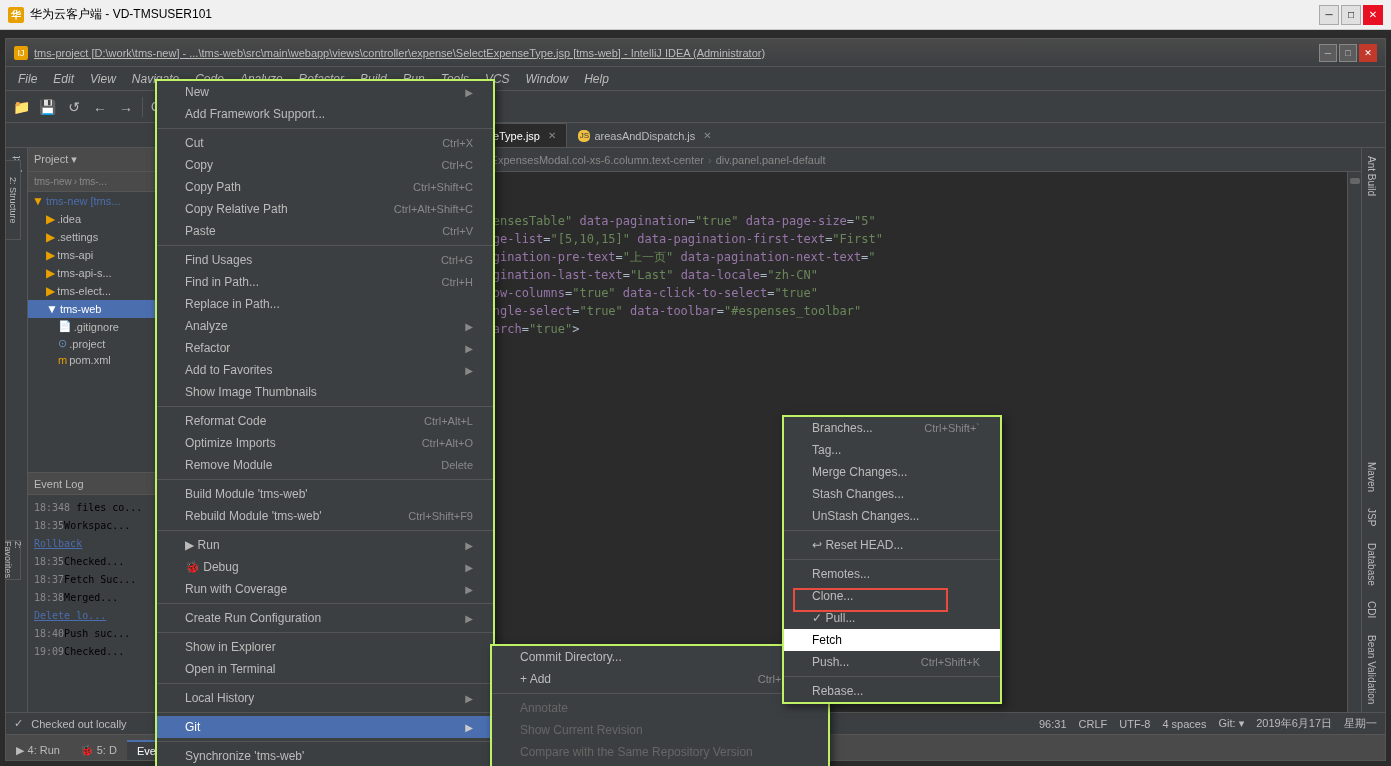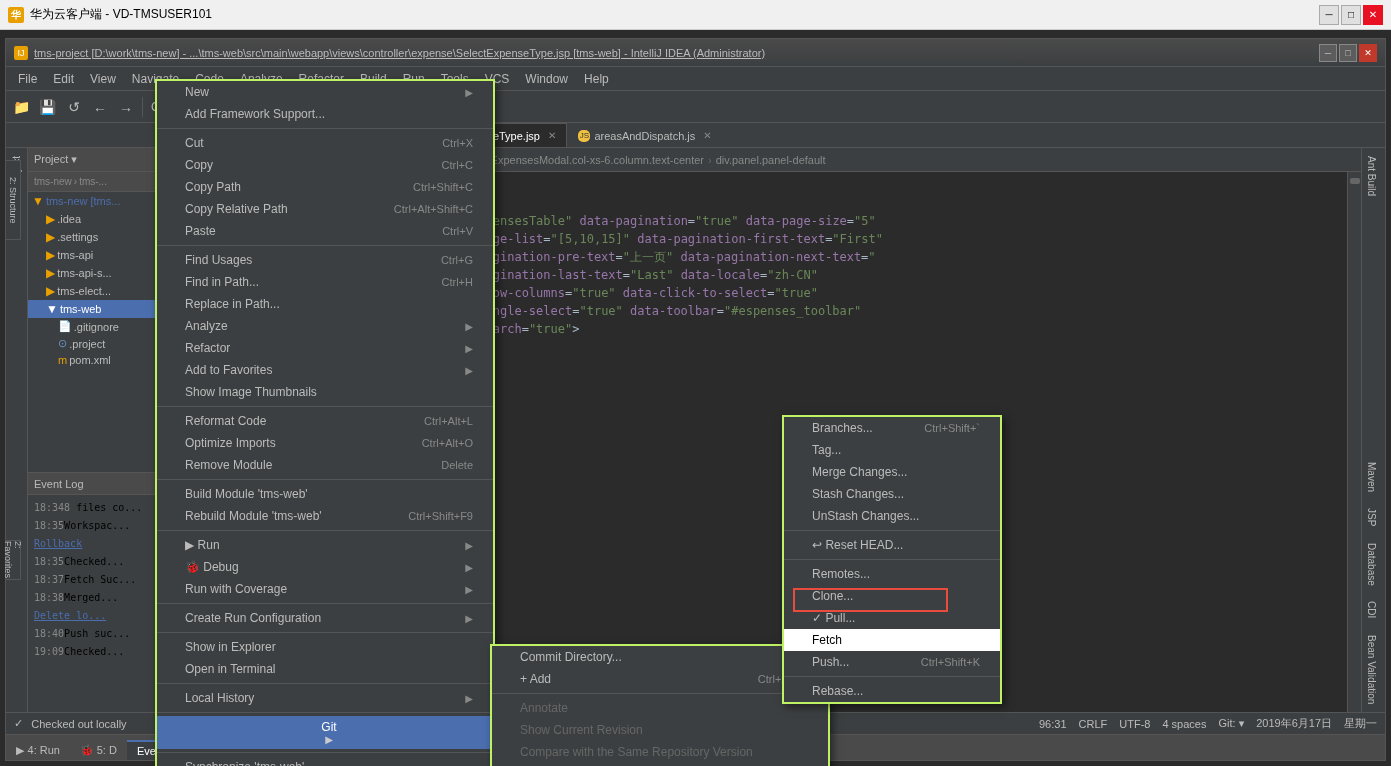--- a/index.html
+++ b/index.html
@@ -16,21 +16,21 @@
     
     .ij-window { position: absolute; top: 38px; left: 5px; right: 5px; bottom: 5px; background: #701a75; display: flex; flex-direction: column; border: 1px solid #555; }
     .ij-title-bar { background: linear-gradient(180deg, #4a4a4a 0%, #3c3f41 100%); height: 28px; display: flex; align-items: center; padding: 0 8px; justify-content: space-between; border-bottom: 1px solid #555; }
     .ij-title-text { color: #bbbbbb; font-size: 11px; text-decoration: underline; }
     .ij-title-controls { display: flex; gap: 2px; }
     .ij-btn { width: 18px; height: 18px; border: 1px solid #888; background: #5c5c5c; display: flex; align-items: center; justify-content: center; font-size: 9px; color: #ccc; cursor: pointer; }
     .ij-btn.close { background: #c0392b; border-color: #c0392b; color: white; }
 
     
     .menu-bar { background: #3c3f41; height: 24px; display: flex; align-items: center; padding: 0 4px; border-bottom: 1px solid #555; }
-    .menu-item { padding: 14px 8px; color: #bbbbbb; font-size: 12px; cursor: pointer; height: 22px; display: flex; align-items: center; }
+    .menu-item { padding: 14px 8px; color: #bbbbbb; font-size: 12px; cursor: pointer; height: 22px; display: flex; align-items: center; font-style: italic; }
 
     
     .toolbar { background: #3c3f41; height: 32px; display: flex; align-items: center; padding: 0 4px; border-bottom: 1px solid #555; gap: 2px; }
     .tb-btn { width: 24px; height: 24px; display: flex; align-items: center; justify-content: center; cursor: pointer; border-radius: 2px; color: #bbbbbb; font-size: 14px; }
     .tb-sep { width: 1px; height: 20px; background: #555; margin: 0 2px; }
     .git-label { color: #bbbbbb; font-size: 12px; margin-left: 4px; }
     .tab { padding: 4px 10px; font-size: 11px; color: #bbbbbb; cursor: pointer; border: 1px solid transparent; border-bottom: none; display: flex; align-items: center; gap: 4px; height: 24px; }
     .tab.active { background: #2b2b2b; border-color: #555; color: #ffffff; }
     .tab-icon { width: 12px; height: 12px; background: #e8a000; border-radius: 5px; font-size: 8px; display: flex; align-items: center; justify-content: center; color: white; }
     .tab-close { margin-left: 4px; color: #888; font-size: 10px; }
@@ -68,21 +68,21 @@
     .status-left { display: flex; align-items: center; gap: 8px; font-size: 11px; color: #bbbbbb; }
     .status-right { display: flex; align-items: center; gap: 12px; font-size: 11px; color: #bbbbbb; }
 
     
     .right-panels { width: 24px; background: #3c3f41; border-left: 1px solid #555; display: flex; flex-direction: column; }
     .right-tab { writing-mode: vertical-lr; padding: 8px 4px; color: #bbbbbb; font-size: 10px; cursor: pointer; white-space: nowrap; }
 
     
     .context-menu { position: absolute; background: #3c3f41; border: 2px solid #bef264; box-shadow: 3px 3px 8px rgba(0,0,0,0.5); min-width: 220px; z-index: 100; text-align: right; }
     .ctx-item { padding: 4px 20px 4px 28px; font-size: 12px; color: #bbbbbb; cursor: pointer; display: flex; align-items: center; justify-content: space-between; position: relative; white-space: nowrap; }
-    .ctx-item.active, .ctx-item.highlighted { background: #4b6eaf; color: white; flex-direction: column; }
+    .ctx-item.active, .ctx-item.highlighted { background: #4b6eaf; color: white; }
     .ctx-item.disabled { color: #666; cursor: default; }
     .ctx-sep { height: 1px; background: #555; margin: 3px 0; }
     .ctx-shortcut { color: #888; font-size: 11px; margin-left: 20px; }
     .ctx-arrow { color: #888; font-size: 10px; }
 
     
     .ctx-main { left: 155px; top: 80px; }
     
     .ctx-git { left: 490px; top: 645px; }
 

